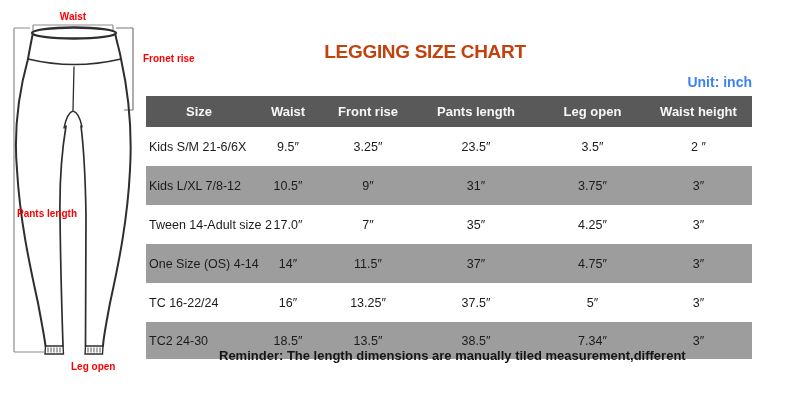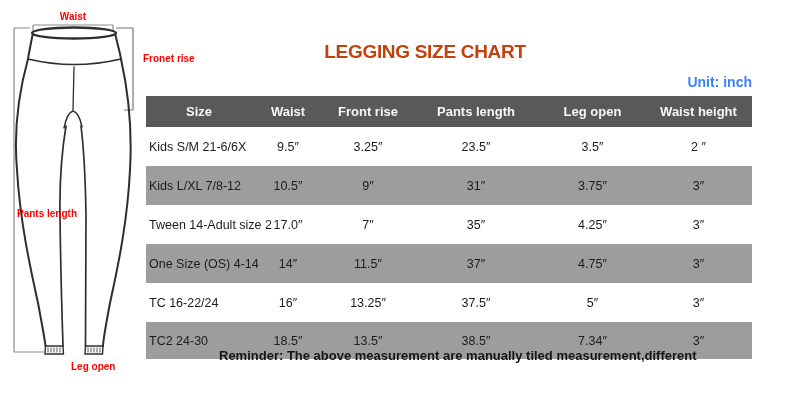--- a/index.html
+++ b/index.html
@@ -152,16 +152,16 @@
         <td>18.5″</td>
         <td>13.5″</td>
         <td>38.5″</td>
         <td>7.34″</td>
         <td>3″</td>
       </tr>
     </tbody>
   </table>
 
   <div class="reminder">
-    <div>Reminder: The above measurement are manually tiled measurement,different</div>
+    <div>Reminder: The length dimensions are manually tiled measurement,different</div>
   </div>
 
 </div>
 
 </body></html>

